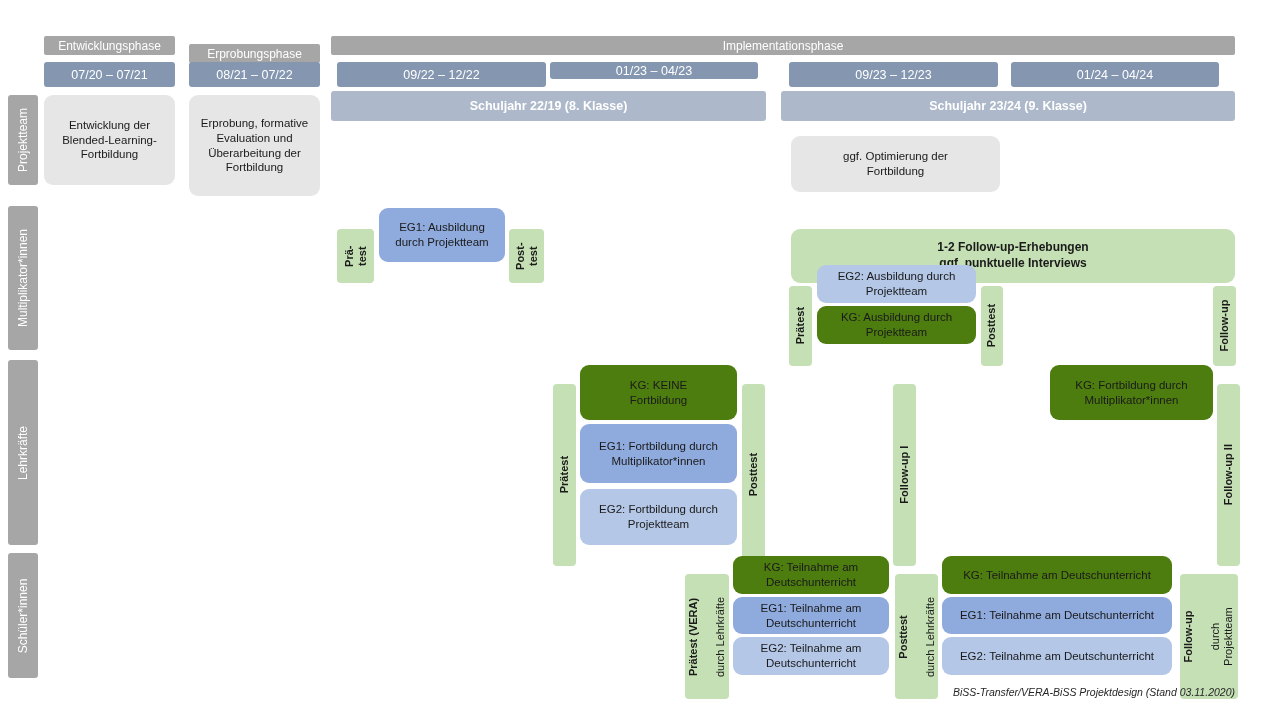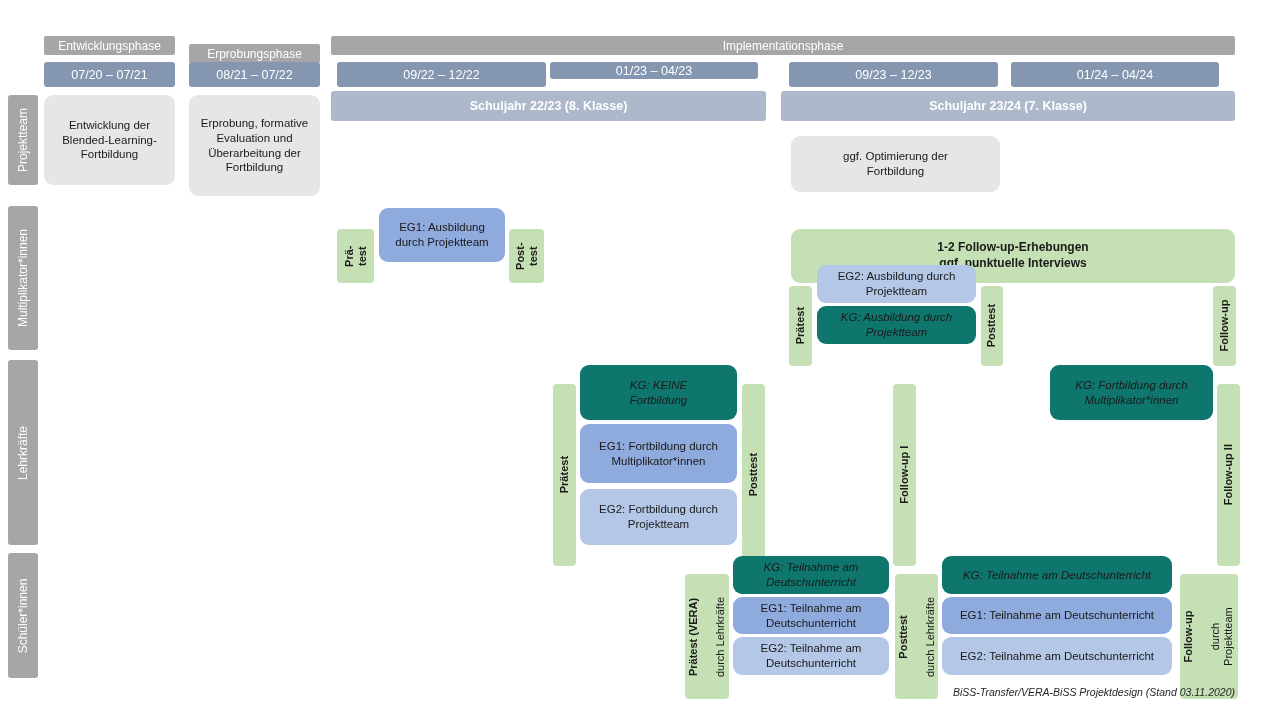--- a/index.html
+++ b/index.html
@@ -7,21 +7,21 @@
   #canvas { position:relative; width:1280px; height:720px; background:#ffffff; overflow:hidden; }
   .abs { position:absolute; }
   .bar { display:flex; align-items:center; justify-content:center; text-align:center; }
   .phase { background:#A6A6A6; color:#ffffff; font-size:12px; border-radius:2px; }
   .date  { background:#8496B0; color:#ffffff; font-size:12.5px; border-radius:3px; }
   .syear { background:#ADB9CA; color:#ffffff; font-size:12.5px; font-weight:bold; border-radius:3px; }
   .rowlab { background:#A6A6A6; border-radius:3px; }
   .rowlab span { flex:0 0 auto; width:max-content; transform:rotate(-90deg); color:#ffffff; font-size:12px; white-space:nowrap; }
   .box { border-radius:9px; font-size:11.5px; color:#1a1a1a; padding:3px 7px; white-space:pre-line; line-height:1.3; }
   .gray  { background:#E7E6E6; }
-  .kg    { background:#0f766e;font-style:italic; }
+  .kg    { background:#4d7c0f; }
   .eg1   { background:#8FAADC; }
   .eg2   { background:#B4C7E7; }
   .green { background:#C5E0B4;margin-top:21px; }
   .vbar { border-radius:4px; overflow:visible; }
   .vbar .rot { flex:0 0 auto; transform:rotate(-90deg); font-size:11px; font-weight:bold; color:#1a1a1a; text-align:center; white-space:pre-line; line-height:1.2; }
   .vbar .rot .sub { font-weight:normal; }
   .bigbold { font-weight:bold; font-size:12px; }
   .footer { font-style:italic; font-size:10.5px; color:#262626; text-align:right; }
 </style>
 </head>
@@ -52,24 +52,24 @@
       <span>01/23 – 04/23</span>
     </div>
   <div class="abs bar date" style="left:789px;top:62px;width:209px;height:25px;">
       <span>09/23 – 12/23</span>
     </div>
   <div class="abs bar date" style="left:1011px;top:62px;width:208px;height:25px;">
       <span>01/24 – 04/24</span>
     </div>
 
   <div class="abs bar syear" style="left:331px;top:91px;width:435px;height:30px;">
-      <span>Schuljahr 22/23 (8. Klasse)</span>
+      <span>Schuljahr 22/19 (8. Klasse)</span>
     </div>
   <div class="abs bar syear" style="left:781px;top:91px;width:454px;height:30px;">
-      <span>Schuljahr 23/24 (7. Klasse)</span>
+      <span>Schuljahr 23/24 (9. Klasse)</span>
     </div>
 
   <div class="abs bar rowlab" style="left:8px;top:95px;width:30px;height:90px;">
       <span>Projektteam</span>
     </div>
   <div class="abs bar rowlab" style="left:8px;top:206px;width:30px;height:144px;">
       <span>Multiplikator*innen</span>
     </div>
   <div class="abs bar rowlab" style="left:8px;top:360px;width:30px;height:185px;">
       <span>Lehrkräfte</span>

